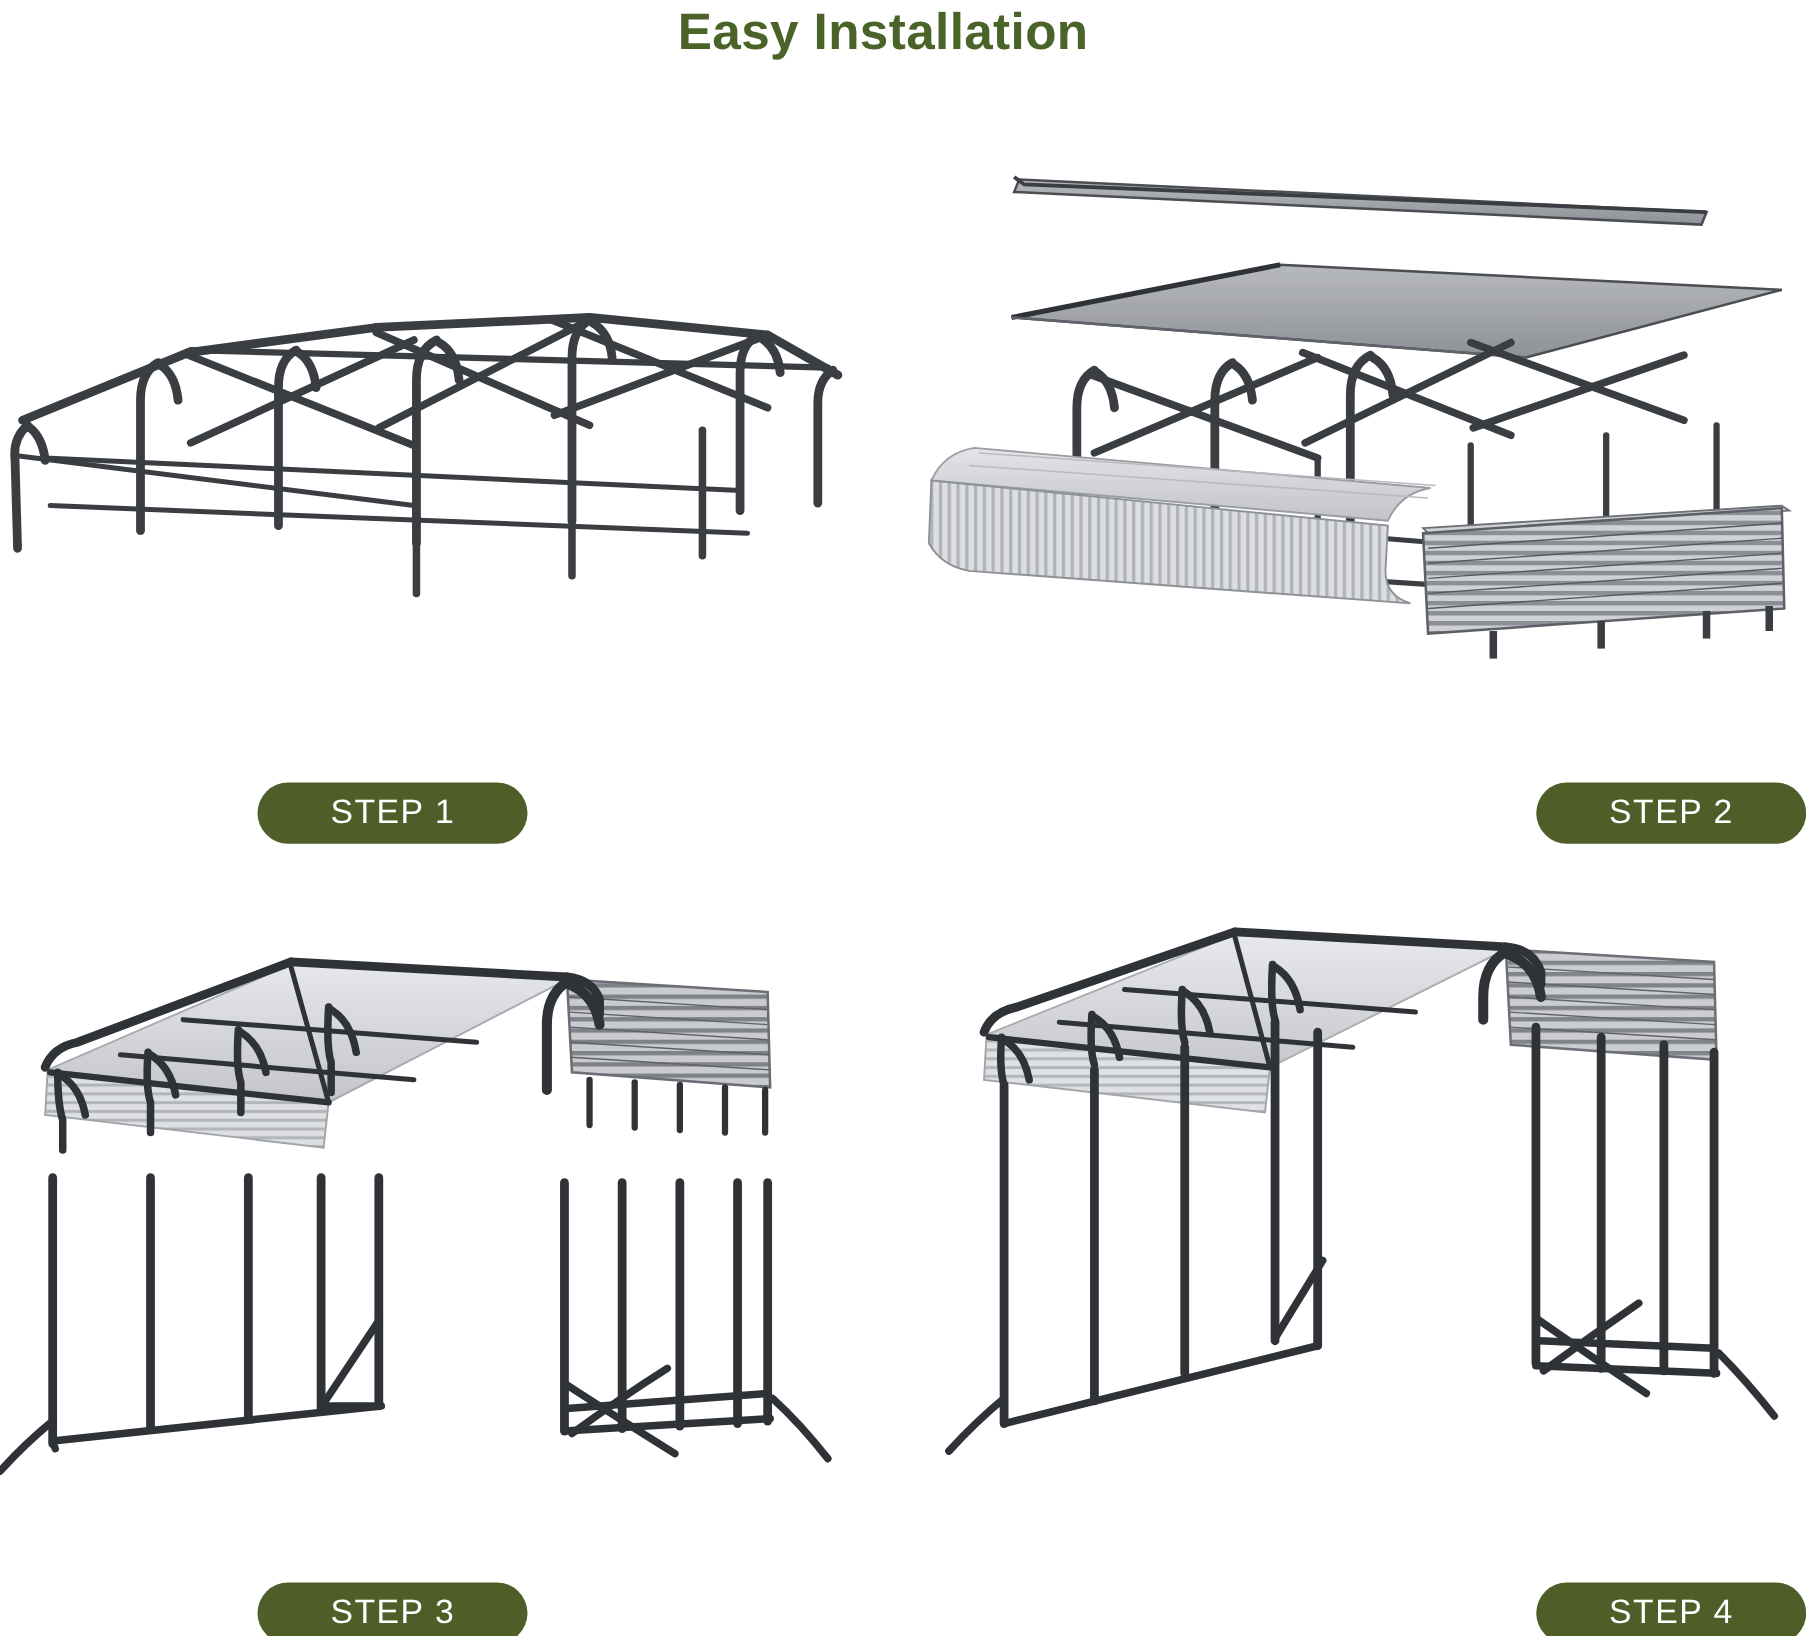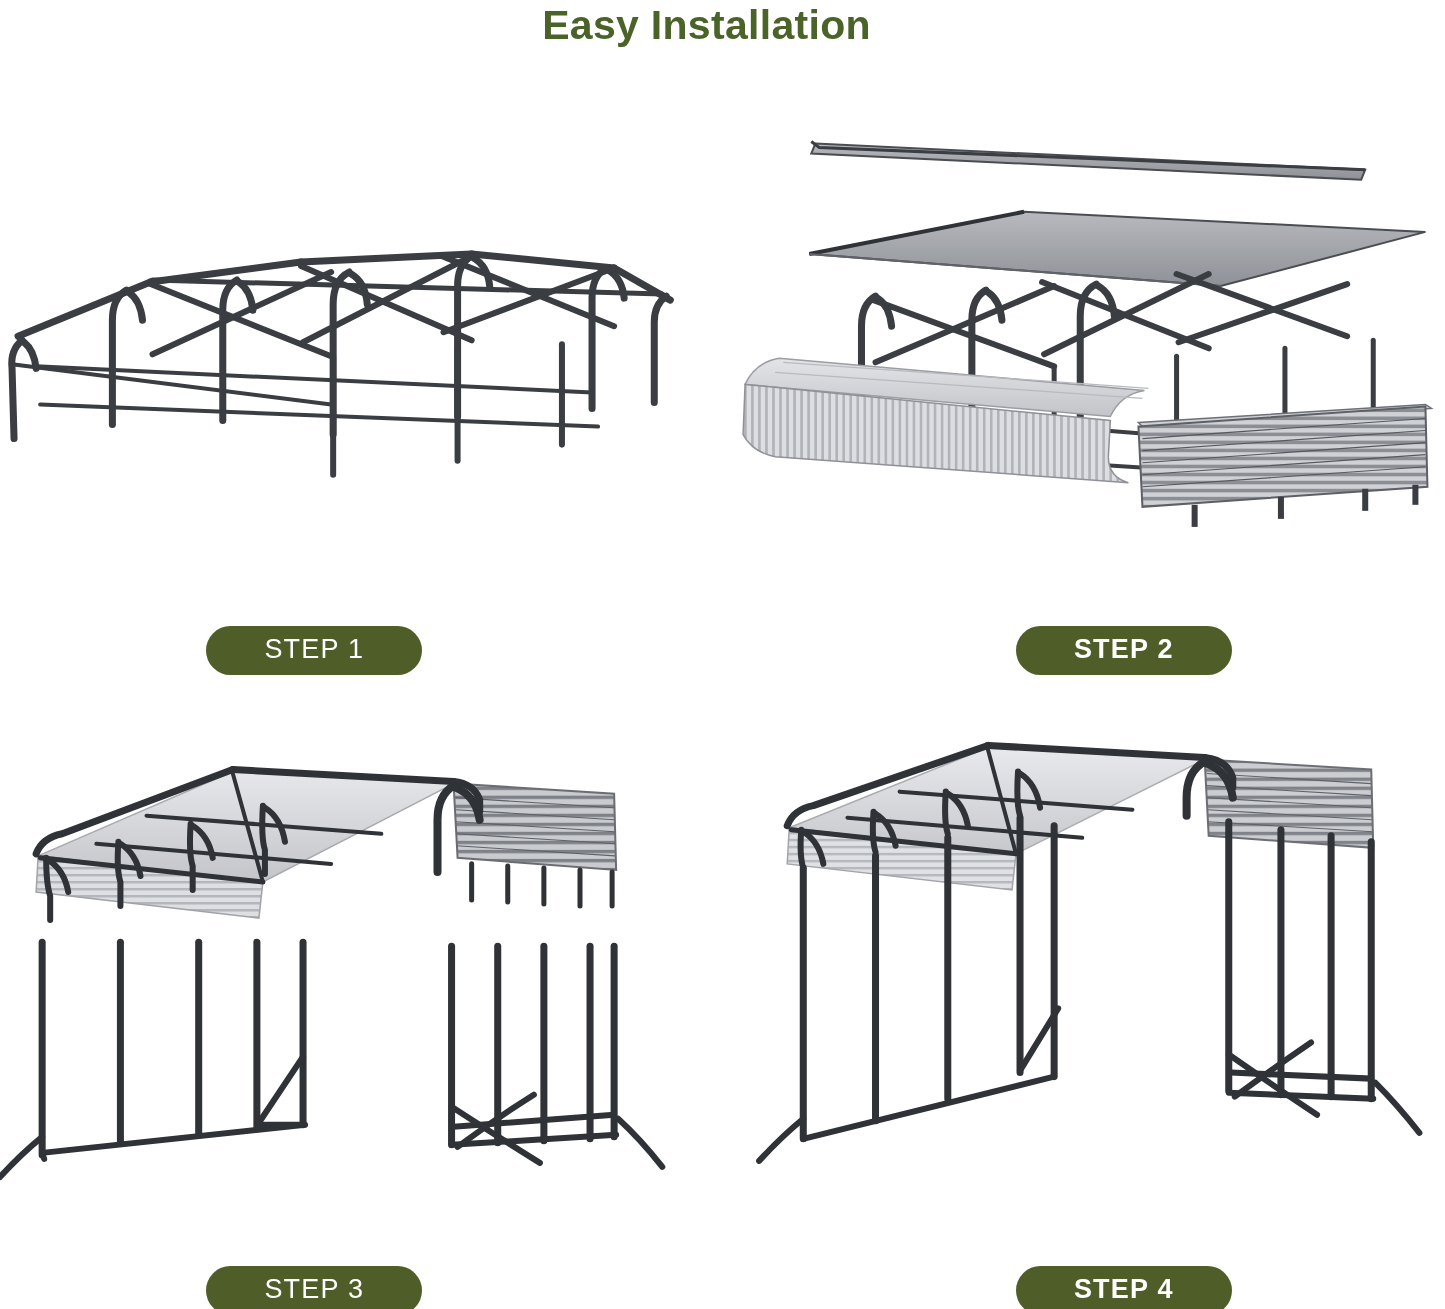--- a/index.html
+++ b/index.html
@@ -27,21 +27,21 @@
     grid-template-rows:1fr 1fr;
   }
   .cell{position:relative;overflow:visible;}
   .art{position:absolute;left:0;right:0;top:0;bottom:66px;}
   .art svg{display:block;width:100%;height:100%;}
   .badge-row{
     position:absolute;left:0;right:0;bottom:10px;
     display:flex;align-items:center;padding-left:16px;
   }
   .badge-row.left-ish{justify-content:center;padding-right:110px;}
-  .badge-row.right-ish{justify-content:center;padding-left:80px;font-weight:bold;}
+  .badge-row.right-ish{justify-content:flex-end;padding-left:80px;}
   .badge{
     background:#4f5e28;
     color:#ffffff;
     border-radius:999px;
     font-size:27px;
     letter-spacing:1.2px;
     padding:10px 58px 12px 58px;
     line-height:1;
     white-space:nowrap;
   }

